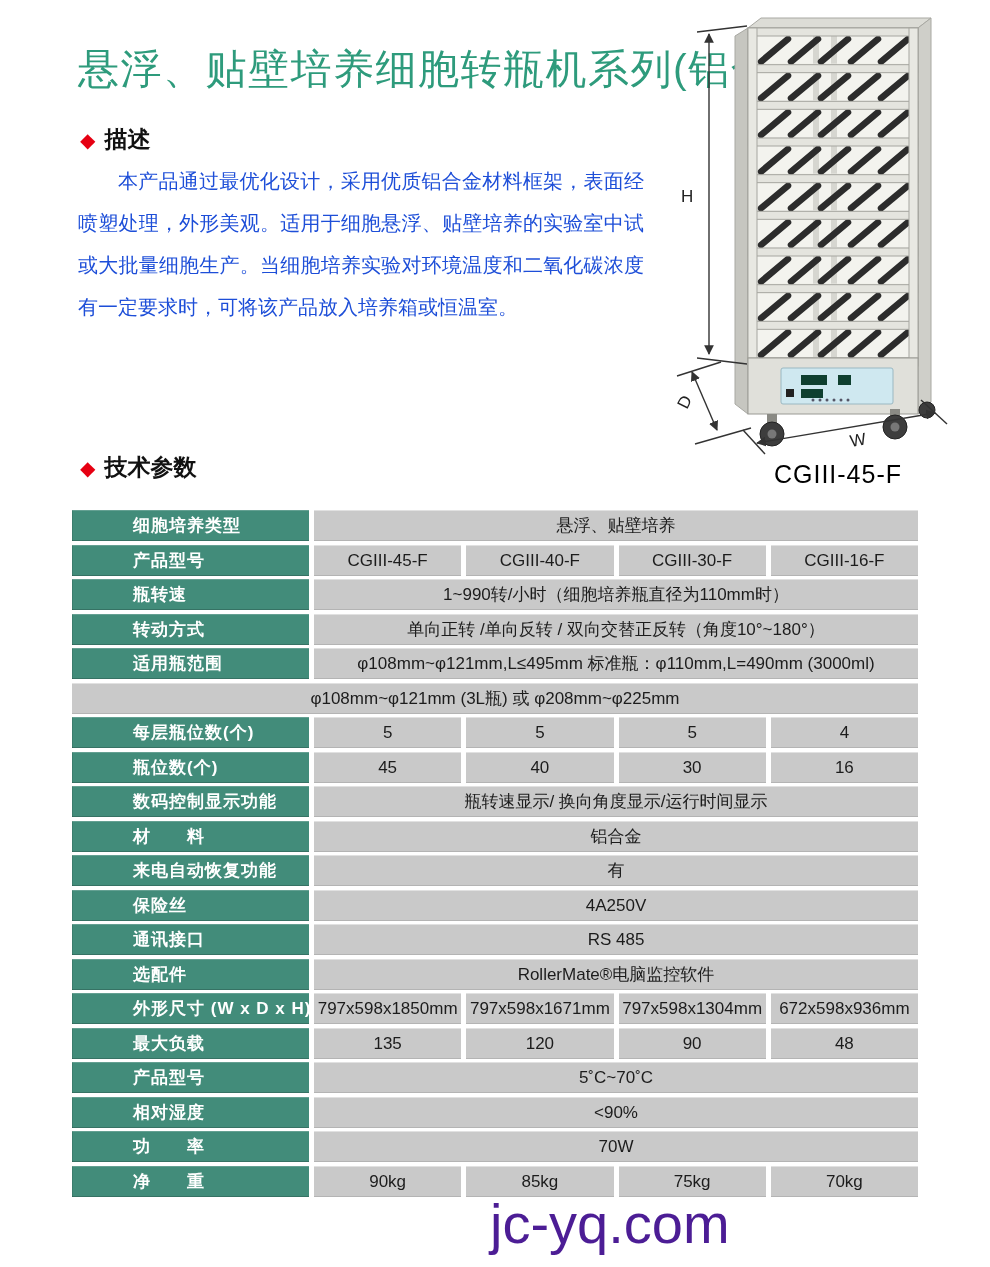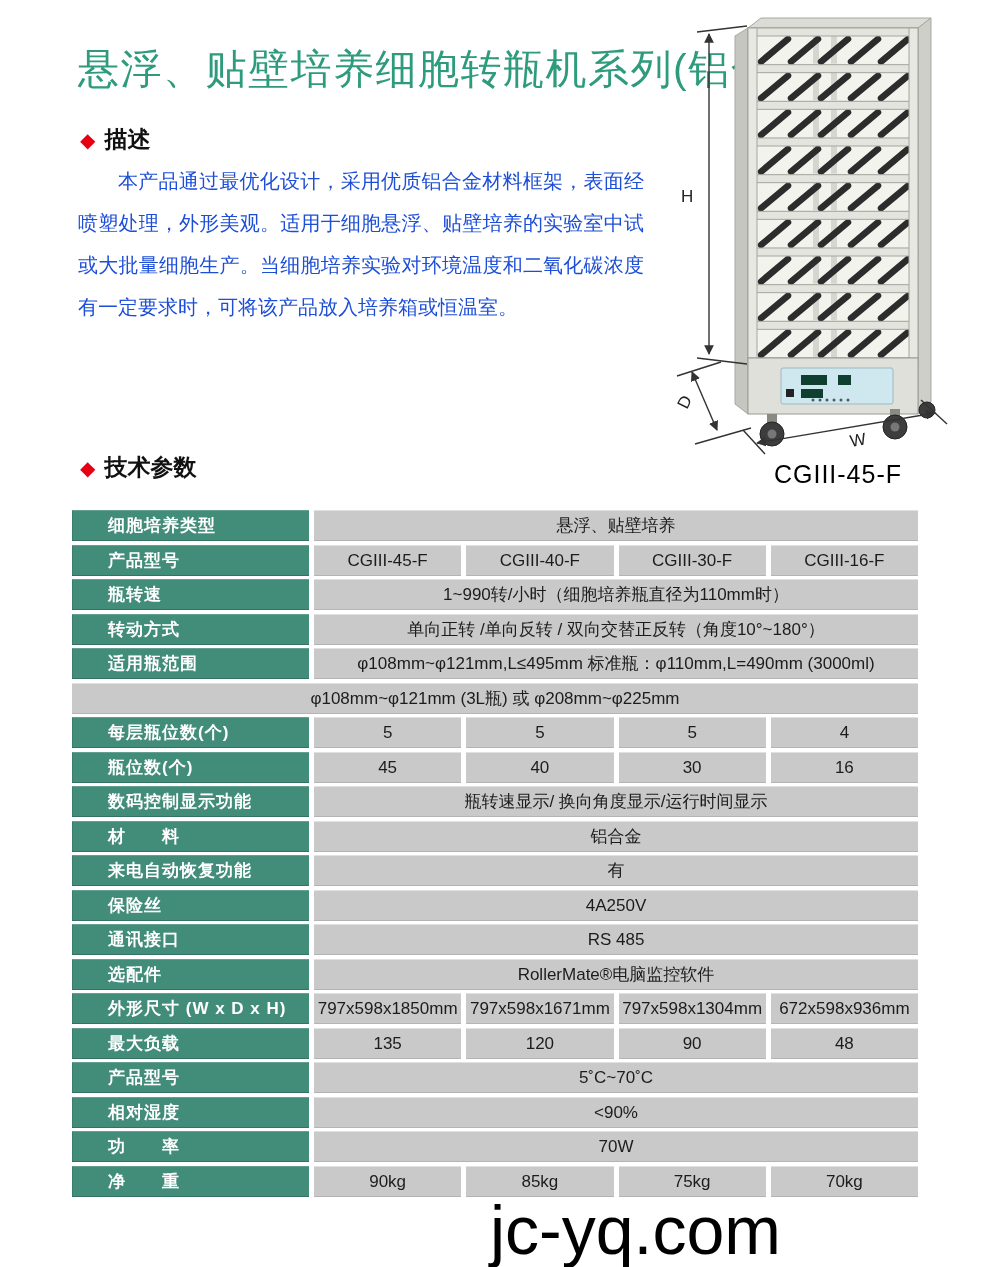--- a/index.html
+++ b/index.html
@@ -30,33 +30,33 @@
   .figure{position:absolute;left:663px;top:6px;width:324px;margin:0;}
   .figure svg{display:block;}
   .model-caption{
     display:block;text-align:center;padding-left:26px;margin-top:2px;
     font-size:25px;letter-spacing:1px;color:#000;
   }
   .specs-table{position:absolute;left:72px;top:510px;width:846px;}
   .spec-row{display:flex;gap:5px;height:31px;margin-bottom:3.5px;
     font-size:17px;line-height:31px;}
   .spec-label{
-    flex:0 0 237px;box-sizing:border-box;padding-left:36px;
+    flex:0 0 237px;box-sizing:border-box;padding-left:61px;
     background:var(--green,#428c7a);color:#fff;font-weight:700;letter-spacing:1px;
     white-space:nowrap;overflow:hidden;
     box-shadow:inset 0 1px 0 rgba(255,255,255,.18), inset 0 -1px 0 rgba(0,0,0,.18), inset 1px 0 0 rgba(0,0,0,.10);
   }
   .spec-val{
     flex:1;background:var(--gray,#c9c9c9);color:#1c1c1c;text-align:center;
     white-space:nowrap;overflow:hidden;
     box-shadow:inset 0 1px 0 rgba(255,255,255,.45), inset 0 -1px 0 rgba(0,0,0,.10);
   }
   .watermark{
     position:absolute;left:490px;top:1196px;z-index:5;
-    font-size:68px;line-height:1;color:#000000;letter-spacing:0;
+    font-size:56px;line-height:1;color:#4c1d95;letter-spacing:0;
   }
   .dim-label{font-size:17px;fill:#222;}
 </style>
 </head>
 <body style="--title-green: #2e9b7c; --green: #428c7a; --gray: #c9c9c9; --red: #e60012;">
 
 <h1 class="title">悬浮、贴壁培养细胞转瓶机系列(铝合金)</h1>
 
 <div class="section-head head-desc">
   <span class="diamond">◆</span>

